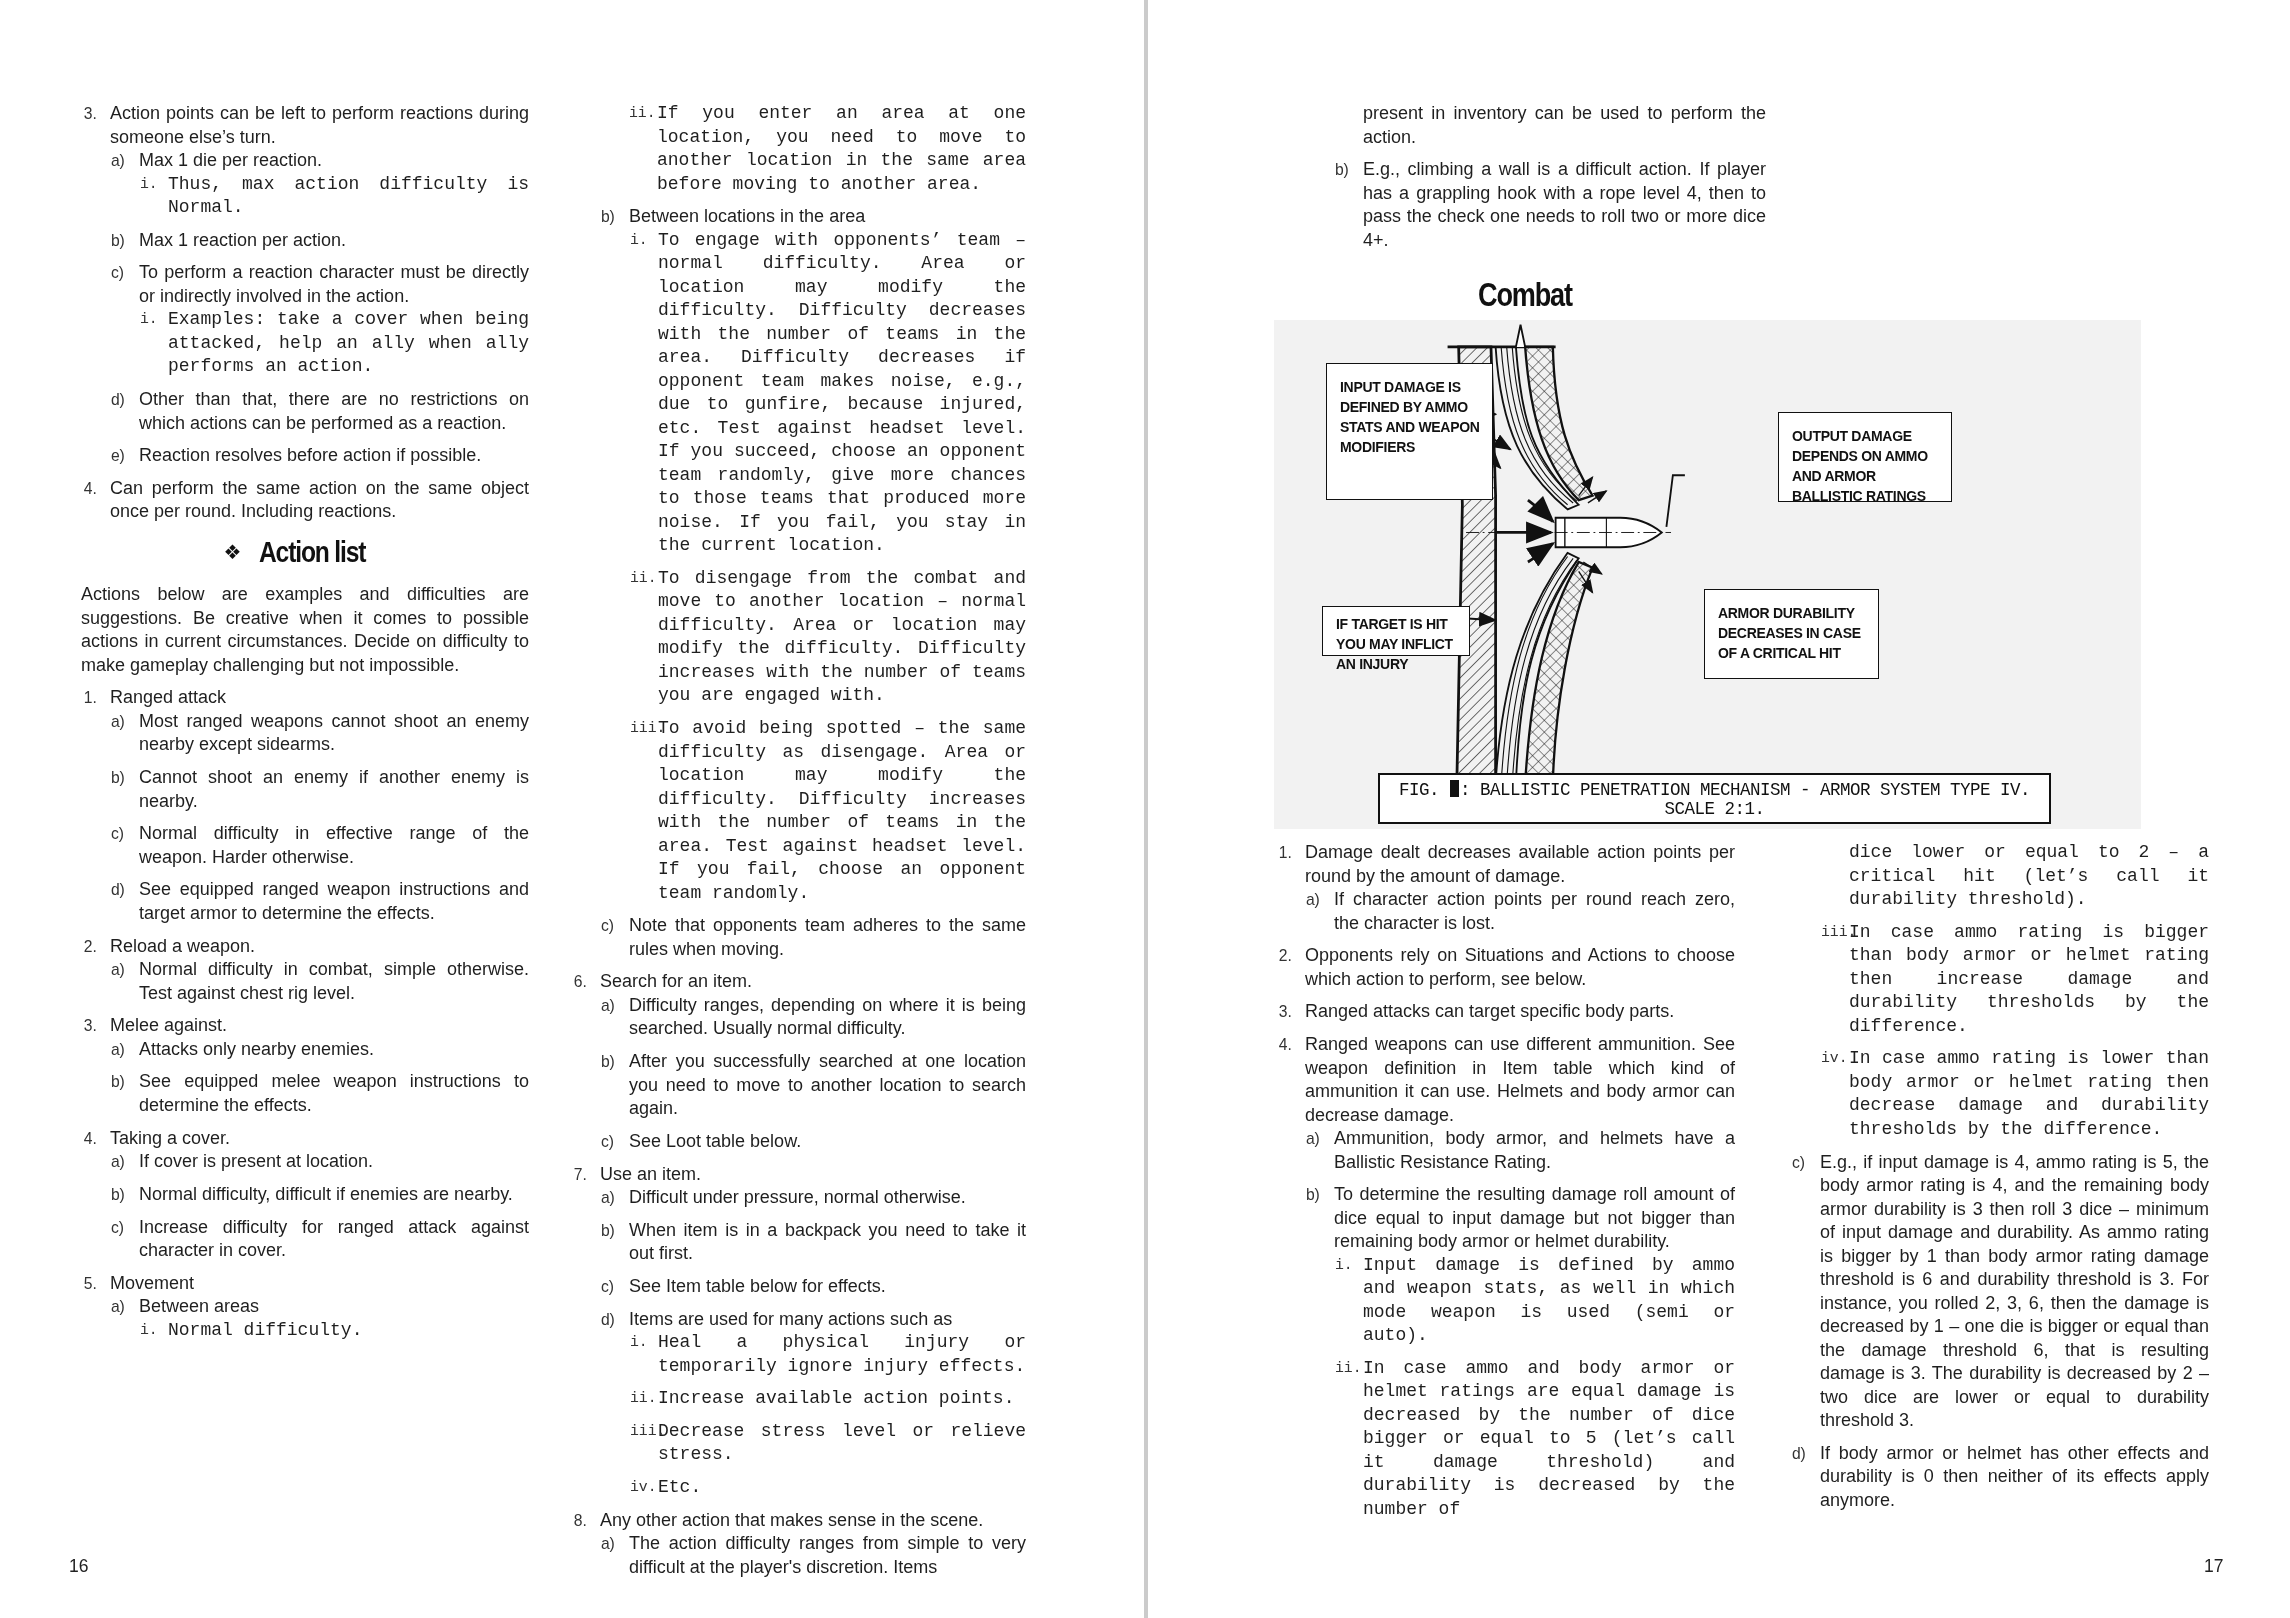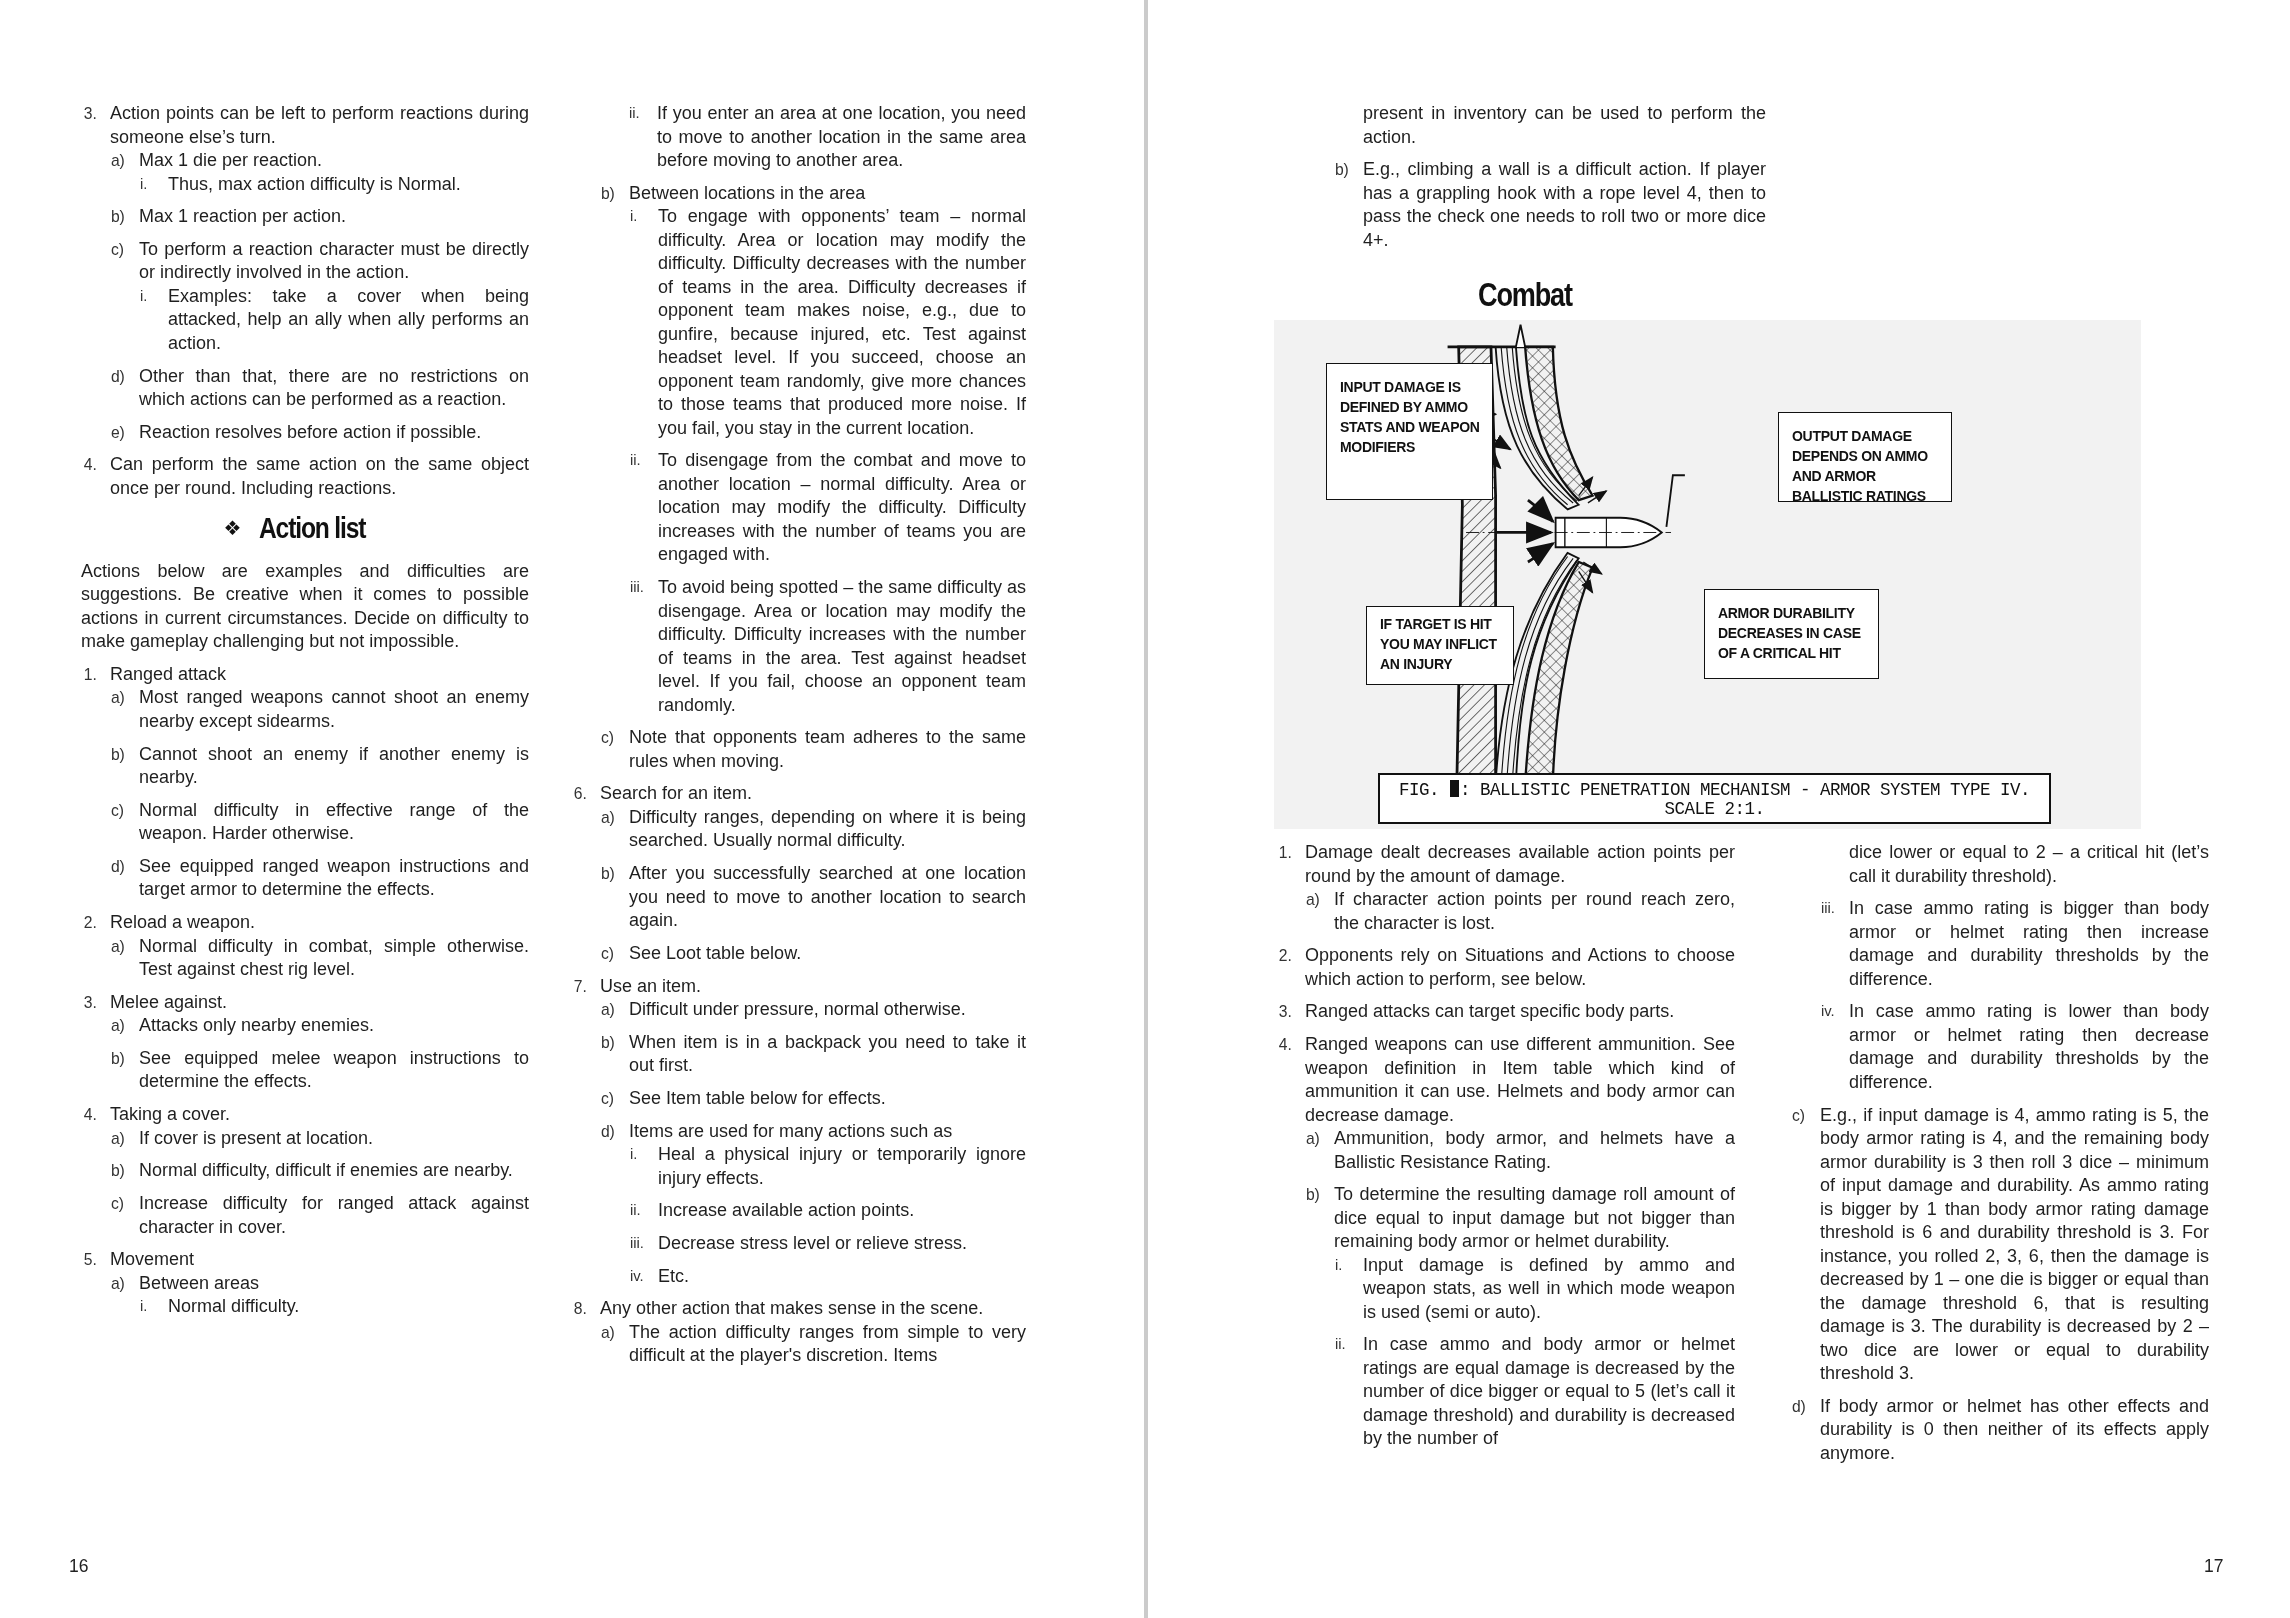--- a/index.html
+++ b/index.html
@@ -9,21 +9,21 @@
   .page-left { left: 0; width: 1144px; }
   .page-right { left: 1148px; width: 1143px; }
   .spine { position: absolute; left: 1144px; top: 0; width: 3.7px; height: 1619px; background: #cbcbcb; }
   .col { position: absolute; font-size: 18px; line-height: 23.5px; text-align: justify; }
   .pnum { position: absolute; top: 1556px; font-size: 17.5px; color: #222; }
 
   ol.l1, ol.l2, ol.l3 { list-style: none; margin: 0; padding: 0; }
   .item { position: relative; margin: 0 0 9.2px 0; }
   .l1 > .item { padding-left: 29px; }
   .l2 > .item { padding-left: 29px; }
-  .l3 > .item { padding-left: 29px; }
+  .l3 > .item { padding-left: 29px; font-family: Liberation Mono, monospace; }
   .l2 { margin-top: 9.2px; }
   .l3 { margin-top: 9.2px; }
   .marker { position: absolute; left: 2.8px; top: 0; font-size: 15.7px; color: #333; }
   .l2 .marker { left: 0.9px; }
   .l3 .marker { left: 0.9px; font-size: 14.8px; }
   .txt { display: block; }
   .para { margin: 0 0 9.2px 0; }
 
   .h2 { font-family: "Liberation Sans", sans-serif; font-weight: bold; font-size: 30px;
         letter-spacing: -1.4px; transform: scaleX(0.82); transform-origin: left center;
@@ -365,21 +365,21 @@
       <line x1="165" y1="100" x2="240" y2="102" stroke="#111" stroke-width="2" marker-end="url(#arr)"></line>
       <line x1="190" y1="100" x2="256" y2="140" stroke="#111" stroke-width="2" marker-end="url(#arr)"></line>
       <line x1="190" y1="100" x2="245" y2="160" stroke="#111" stroke-width="2" marker-end="url(#arr)"></line>
       <path d="M165,140 L180,140 L204,185" fill="none" stroke="#111" stroke-width="2" marker-end="url(#arr)"></path>
       <path d="M425,224 L432,168 L445,168" fill="none" stroke="#111" stroke-width="2"></path>
       <line x1="128" y1="318" x2="240" y2="325" stroke="#111" stroke-width="2" marker-end="url(#arr)"></line>
     </svg>
 
     <div class="callout" style="left:504px; top:92px; width:174px; height:90px;">OUTPUT DAMAGE DEPENDS ON AMMO AND ARMOR BALLISTIC RATINGS</div>
     <div class="callout" style="left:52px; top:43px; width:167px; height:137px;">INPUT DAMAGE IS DEFINED BY AMMO STATS AND WEAPON MODIFIERS</div>
-    <div class="callout" style="left:48px; top:286px; width:148px; height:79px; padding-top:7.4px;margin-left:44px;">IF TARGET IS HIT YOU MAY INFLICT AN INJURY</div>
+    <div class="callout" style="left:48px; top:286px; width:148px; height:50px; padding-top:7.4px;">IF TARGET IS HIT YOU MAY INFLICT AN INJURY</div>
     <div class="callout" style="left:430px; top:269px; width:175px; height:90px;">ARMOR DURABILITY DECREASES IN CASE OF A CRITICAL HIT</div>
 
     <div class="caption">
       <div><span>FIG. </span><span class="blk"></span><span>: BALLISTIC PENETRATION MECHANISM - ARMOR SYSTEM TYPE IV.</span></div>
       <div>SCALE 2:1.</div>
     </div>
   </div>
 
   <div class="col" style="left:128px; top:841px; width:459px;">
     <ol class="l1">

